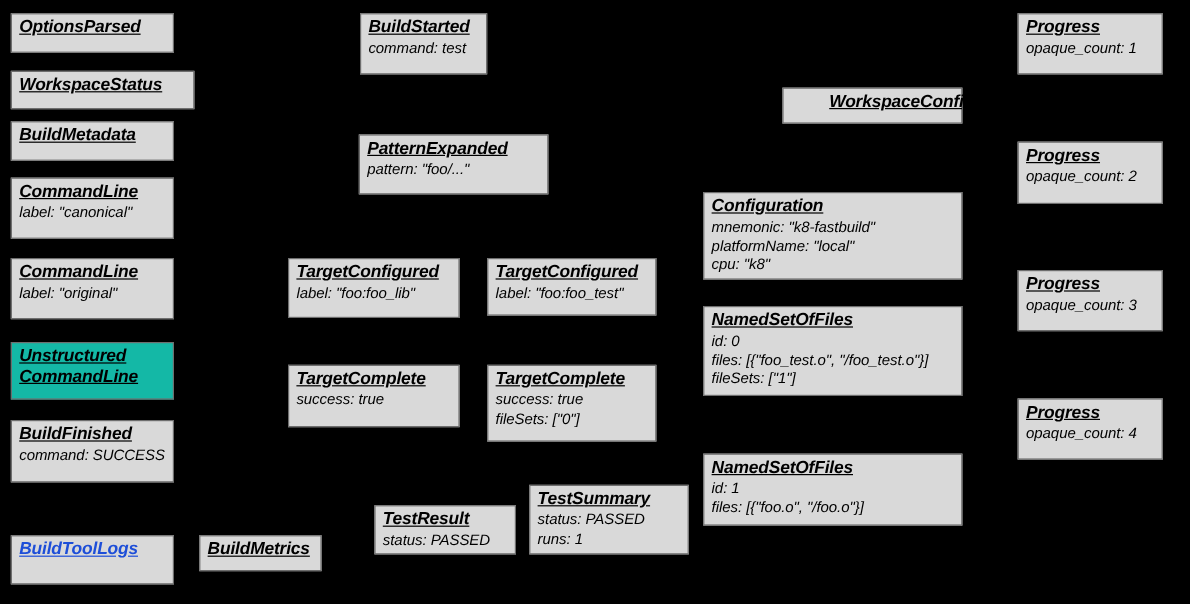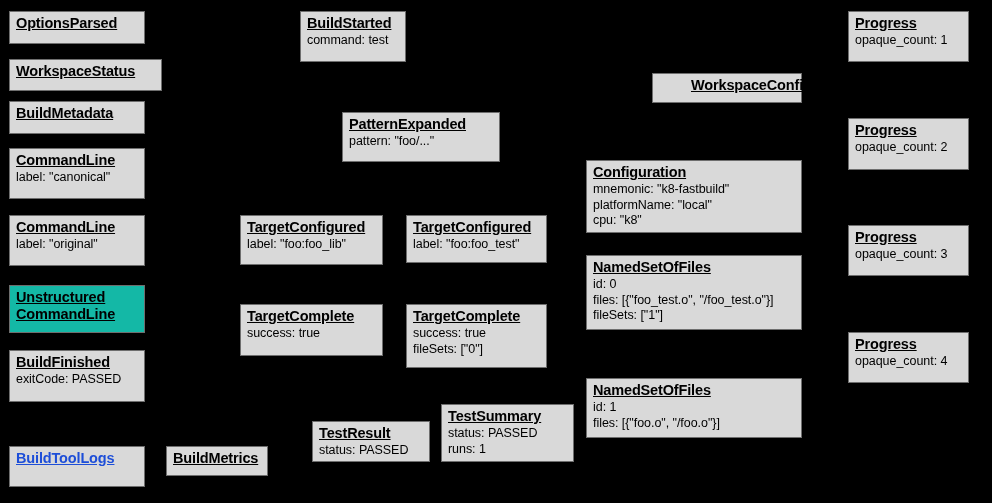--- a/index.html
+++ b/index.html
@@ -16,20 +16,21 @@
     overflow: hidden;
     font-family: "Liberation Sans", sans-serif;
   }
   .node {
     position: absolute;
     box-sizing: border-box;
     background: #d9d9d9;
     border: 1px solid #6e6e6e;
     padding: 3px 6px 4px 6px;
     color: #000000;
+    font-style: italic;
   }
   .node-title {
     display: block;
     font-size: 14.5px;
     font-weight: bold;
     line-height: 17px;
     text-decoration: underline;
     letter-spacing: -0.15px;
     white-space: nowrap;
   }
@@ -72,36 +73,36 @@
       <span class="node-fields">
         <span class="node-field">label: "original"</span>
       </span>
     </div>
     <div class="node" style="left: 9px; top: 285px; width: 136px; height: 48px; background: #14b8a6; border-color: rgb(110, 110, 110); color: rgb(0, 0, 0);">
       <span class="node-title wrap">Unstructured CommandLine</span>
     </div>
     <div class="node" style="left: 9px; top: 350px; width: 136px; height: 52px; background: rgb(217, 217, 217); border-color: rgb(110, 110, 110); color: rgb(0, 0, 0);">
       <span class="node-title">BuildFinished</span>
       <span class="node-fields">
-        <span class="node-field">exitCode: PASSED</span>
+        <span class="node-field">command: SUCCESS</span>
       </span>
     </div>
     <div class="node" style="left: 9px; top: 446px; width: 136px; height: 41px; background: rgb(217, 217, 217); border-color: rgb(110, 110, 110); color: #1d4ed8;">
       <span class="node-title">BuildToolLogs</span>
     </div>
     <div class="node" style="left: 166px; top: 446px; width: 102px; height: 30px; background: rgb(217, 217, 217); border-color: rgb(110, 110, 110); color: rgb(0, 0, 0);">
       <span class="node-title">BuildMetrics</span>
     </div>
     <div class="node" style="left: 300px; top: 11px; width: 106px; height: 51px; background: rgb(217, 217, 217); border-color: rgb(110, 110, 110); color: rgb(0, 0, 0);">
       <span class="node-title">BuildStarted</span>
       <span class="node-fields">
         <span class="node-field">command: test</span>
       </span>
     </div>
-    <div class="node" style="left: 299px; top: 112px; width: 158px; height: 50px; background: rgb(217, 217, 217); border-color: rgb(110, 110, 110); color: rgb(0, 0, 0); margin-left: 43px;">
+    <div class="node" style="left: 299px; top: 112px; width: 158px; height: 50px; background: rgb(217, 217, 217); border-color: rgb(110, 110, 110); color: rgb(0, 0, 0);">
       <span class="node-title">PatternExpanded</span>
       <span class="node-fields">
         <span class="node-field">pattern: "foo/..."</span>
       </span>
     </div>
     <div class="node" style="left: 240px; top: 215px; width: 143px; height: 50px; background: rgb(217, 217, 217); border-color: rgb(110, 110, 110); color: rgb(0, 0, 0);">
       <span class="node-title">TargetConfigured</span>
       <span class="node-fields">
         <span class="node-field">label: "foo:foo_lib"</span>
       </span>

